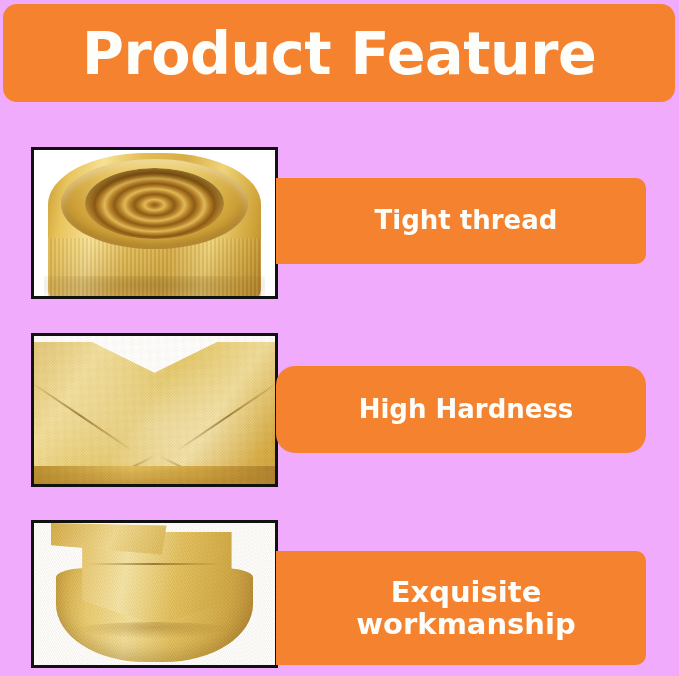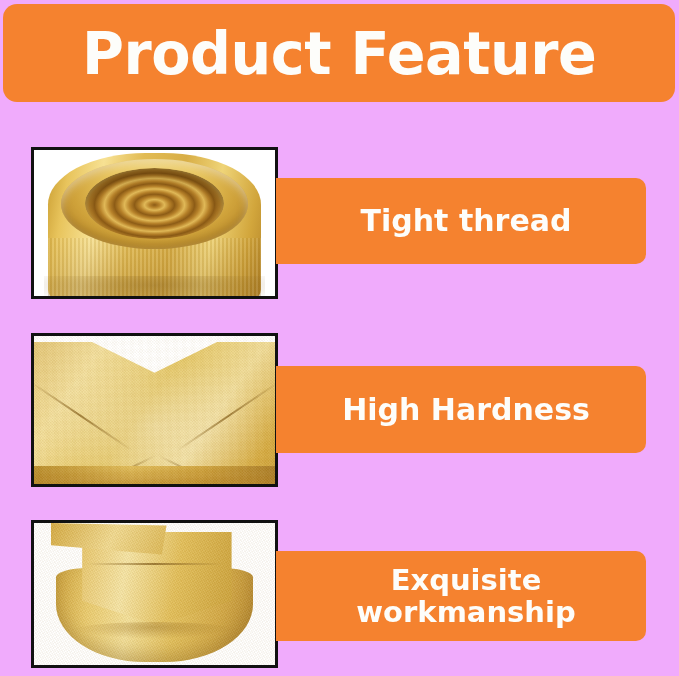--- a/index.html
+++ b/index.html
@@ -66,37 +66,37 @@
     border-bottom-right-radius: 10px;
     display: flex;
     align-items: center;
     justify-content: center;
     box-sizing: border-box;
     padding-left: 26px;
   }
   .label-text {
     color: #fdfdfa;
     font-weight: bold;
-    font-size: 30px;
+    font-size: 26px;
     line-height: 1.12;
     text-align: center;
     font-family: "DejaVu Sans", "Liberation Sans", sans-serif;
     white-space: pre-line;
     padding-right: 16px;
   }
 
   
   #row-1 .photo-frame { left: 31px; top: 147px; width: 247px; height: 152px; }
   #row-1 .label-panel { left: 276px; top: 178px; width: 370px; height: 86px; }
 
   #row-2 .photo-frame { left: 31px; top: 333px; width: 247px; height: 154px; }
-  #row-2 .label-panel { left: 276px; top: 366px; width: 370px; height: 87px; }
+  #row-2 .label-panel { left: 276px; top: 366px; width: 370px; height: 87px; border-radius: 19px; }
 
   #row-3 .photo-frame { left: 31px; top: 520px; width: 247px; height: 148px; }
-  #row-3 .label-panel { left: 276px; top: 551px; width: 370px; height: 90px; }
+  #row-3 .label-panel { left: 276px; top: 551px; width: 370px; height: 114px; }
   #row-3 .label-text   { font-size: 29px; }
 
   
   .photo-art { position: absolute; inset: 0; }
 
   
   .r1-body {
     position: absolute;
     left: 6%;
     top: 2%;

